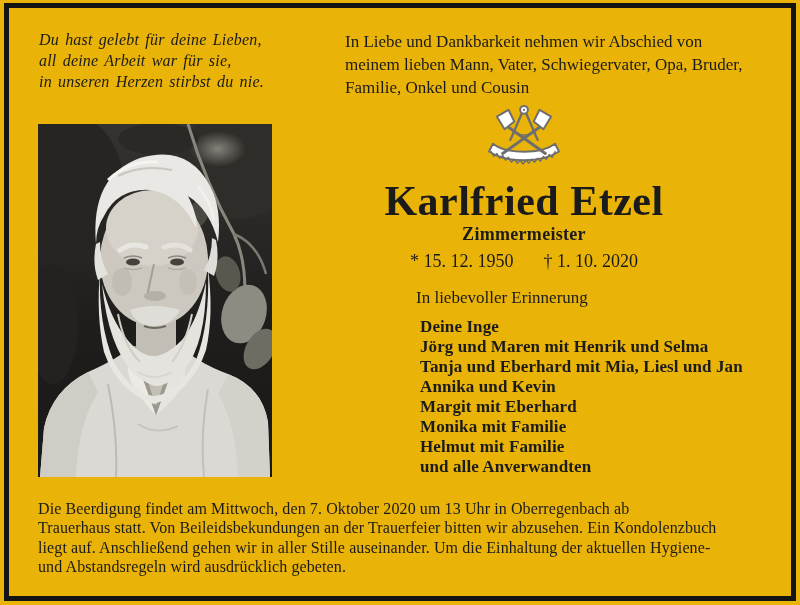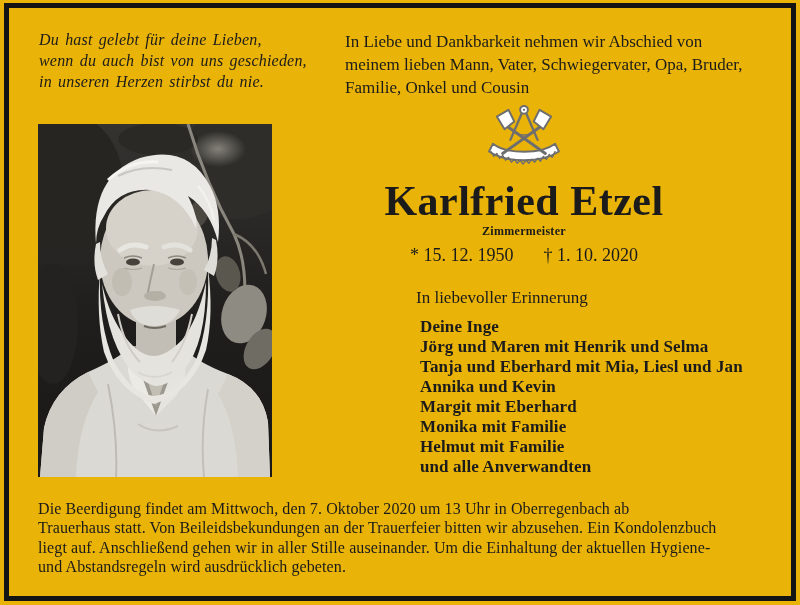--- a/index.html
+++ b/index.html
@@ -48,21 +48,21 @@
   }
   .emblem { display: inline-block; }
   .deceased-name {
     margin: 6px 0 0 0;
     font-size: 42px; line-height: 44px;
     font-weight: bold; letter-spacing: 0.5px;
     white-space: nowrap;
   }
   .profession {
     margin-top: 1px;
-    font-size: 12px; font-weight: bold;
+    font-size: 18px; font-weight: bold;
     letter-spacing: 0.3px;
   }
   .dates {
     margin-top: 6px;
     font-size: 18px;
     white-space: nowrap;
   }
   .dates .death { margin-left: 30px; }
   .remembrance {
     position: absolute; left: 416px; top: 288px;
@@ -82,21 +82,21 @@
   }
 </style>
 </head>
 <body>
 
 <div class="sheet">
   <div class="frame"></div>
 
   <div class="poem">
     <div>Du hast gelebt für deine Lieben,</div>
-    <div>wenn du auch bist von uns geschieden,</div>
+    <div>all deine Arbeit war für sie,</div>
     <div>in unseren Herzen stirbst du nie.</div>
   </div>
 
   <div class="photo">
     <svg width="234" height="353" viewBox="0 0 234 353">
       <defs>
         <linearGradient id="bgG" x1="0" y1="0" x2="0" y2="1">
           <stop offset="0" stop-color="#343330"></stop>
           <stop offset="0.55" stop-color="#1f1e1c"></stop>
           <stop offset="1" stop-color="#191816"></stop>

